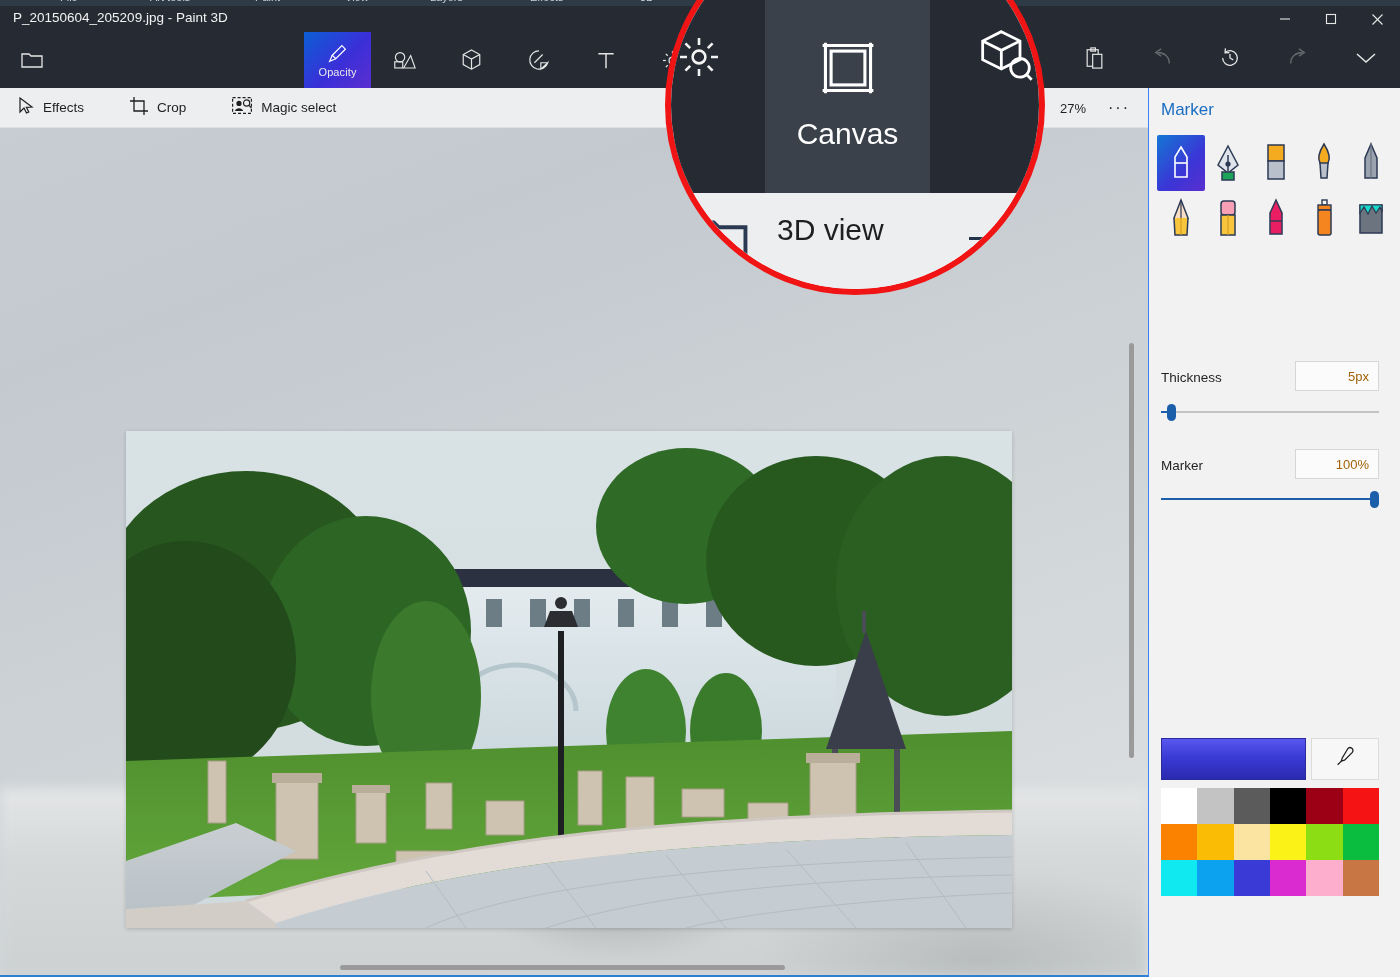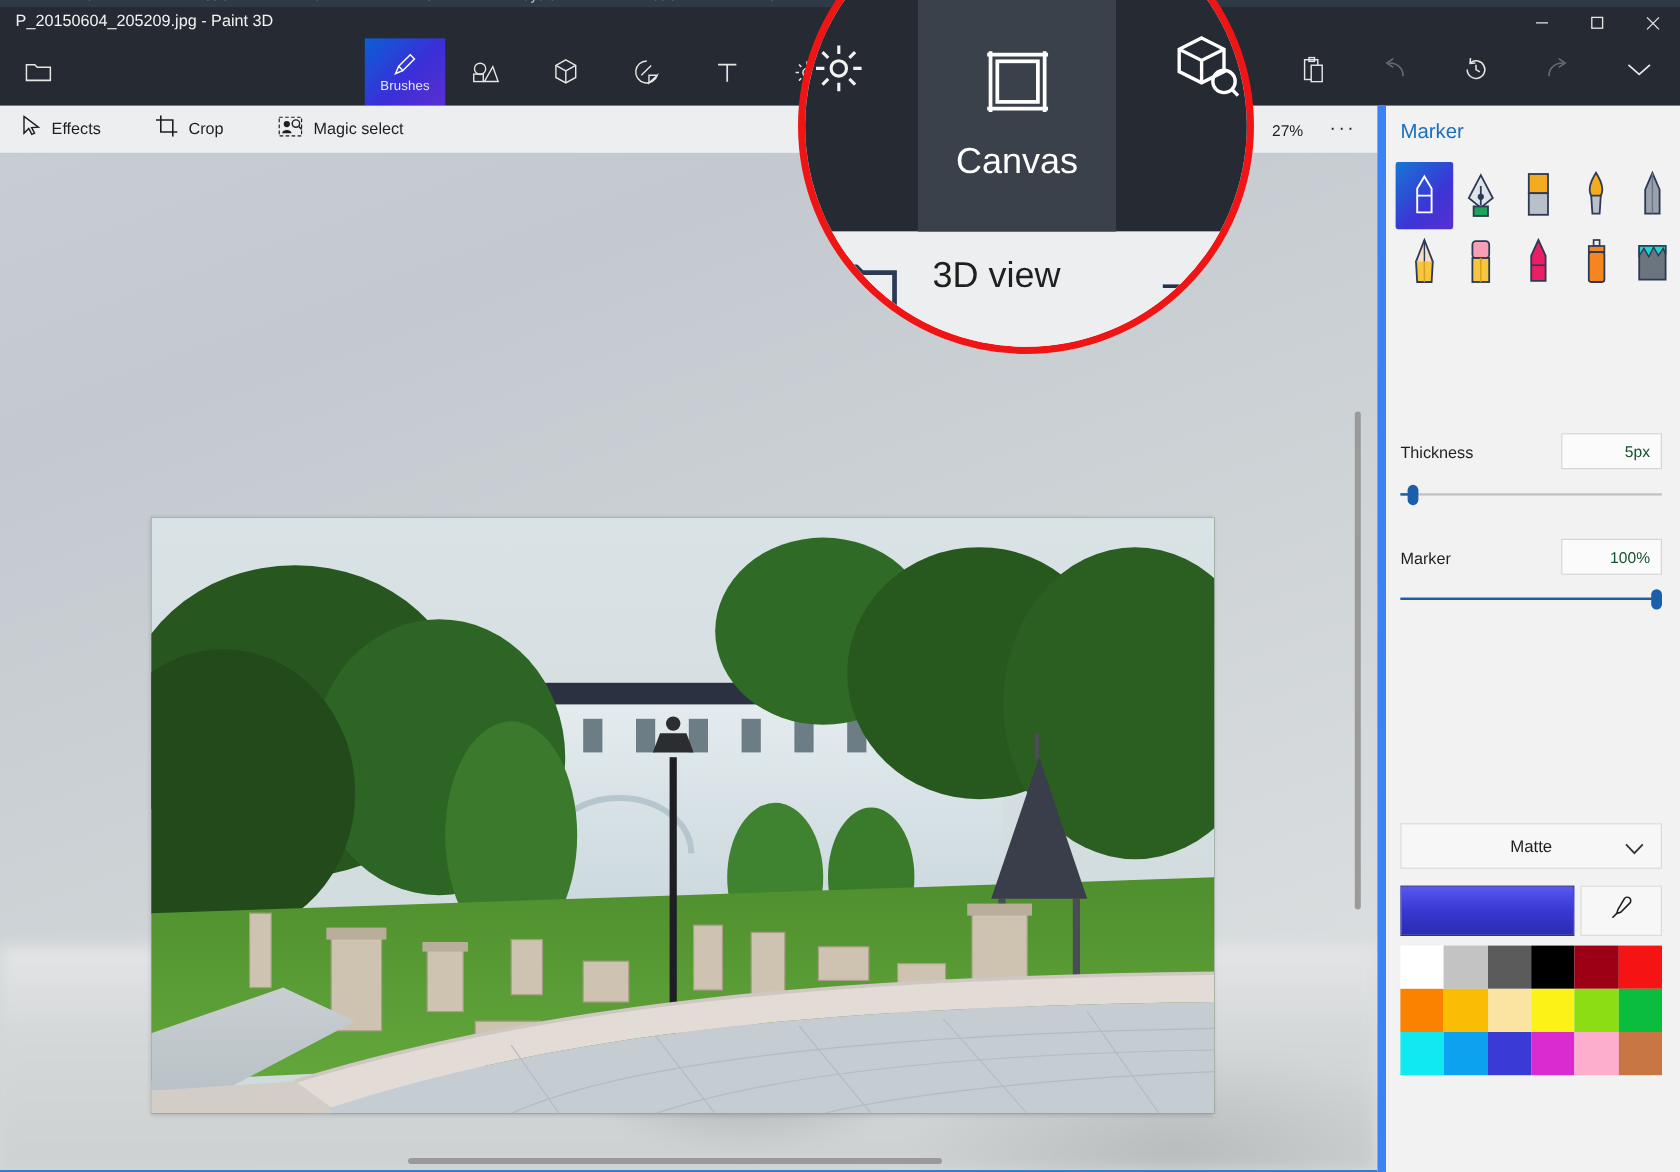--- a/index.html
+++ b/index.html
@@ -100,21 +100,21 @@
     position: absolute; left: 340px; bottom: 7px; width: 445px; height: 5px;
     background: #9a9a9a; border-radius: 3px;
   }
   .bottom-accent {
     position: absolute; left: 0; bottom: 0; width: 1148px; height: 2px; background: #2d7fd2;
   }
 
   
   .panel {
     position: absolute; top: 88px; right: 0; width: 252px; height: 889px;
-    background: #f2f2f2; border-left: 7px solid #3b82f6;
+    background: #f2f2f2; border-left: 1px solid #3b82f6;
   }
   .panel-title {
     position: absolute; left: 12px; top: 12px;
     font-size: 17px; color: #1b6ec2; font-weight: 400;
   }
   .brushgrid {
     position: absolute; left: 8px; top: 47px; width: 238px;
     display: grid; grid-template-columns: repeat(5, 1fr); gap: 0px;
   }
   .brush {
@@ -122,21 +122,21 @@
   }
   .brush.sel { background: linear-gradient(135deg,#1577d4 0%,#3b35d6 60%,#5a2fcf 100%); border-radius: 2px; }
 
   .row-lbl {
     position: absolute; font-size: 13.5px; color: #1f1f1f; text-align: right;
   }
   .numbox {
     position: absolute; width: 84px; height: 30px;
     background: #fbfbfb; border: 1px solid #d6d6d6;
     display: flex; align-items: center; justify-content: flex-end;
-    padding-right: 9px; font-size: 13px; color: #14532d;
+    padding-right: 9px; font-size: 13px; color: #a16207;
   }
   .slider { position: absolute; height: 14px; }
   .slider .track { position: absolute; left: 0; top: 6px; width: 100%; height: 2px; background: #c4c4c4; }
   .slider .fill { position: absolute; left: 0; top: 6px; height: 2px; background: #1b5faa; }
   .slider .knob {
     position: absolute; top: -1px; width: 9px; height: 17px; border-radius: 5px; background: #1b5faa;
   }
 
   .matte {
     position: absolute; left: 12px; top: 598px; width: 218px; height: 38px;
@@ -248,21 +248,21 @@
     </div>
 
     <div class="tools">
       <div class="tool active">
         <span class="ic">
           <svg width="21" height="21" viewBox="0 0 24 24">
             <path d="M17 3 L21 7 L10 18 L6 14 Z" fill="none" stroke="#fff" stroke-width="1.4"></path>
             <path d="M6 14 L3 21 L10 18" fill="none" stroke="#fff" stroke-width="1.4"></path>
           </svg>
         </span>
-        <span class="tl">Brushes</span>
+        <span class="tl">Opacity</span>
       </div>
       <div class="tool">
         <span class="ic">
           <svg width="23" height="20" viewBox="0 0 26 22">
             <circle cx="8" cy="8" r="5.3" fill="none" stroke="#e6e6e6" stroke-width="1.3"></circle>
             <path d="M12 20 L20 6 L25 20 Z" fill="none" stroke="#e6e6e6" stroke-width="1.3"></path>
             <rect x="2" y="13" width="9" height="7" fill="none" stroke="#e6e6e6" stroke-width="1.3"></rect>
           </svg>
         </span>
       </div>
@@ -603,28 +603,20 @@
     </div>
 
     <div class="row-lbl" style="left:12px; top:370px;">Marker</div>
     <div class="numbox" style="left:146px; top:361px;">100%</div>
     <div class="slider" style="left:12px; top:404px; width:218px;">
       <div class="track"></div>
       <div class="fill" style="width:100%"></div>
       <div class="knob" style="left:209px"></div>
     </div>
 
-    <div class="matte">
-      <span>Matte</span>
-      <span class="cv">
-        <svg width="16" height="11" viewBox="0 0 16 11">
-            <path d="M1 1.6 L8 9 L15 1.6" fill="none" stroke="#333" stroke-width="1.5"></path>
-          </svg>
-      </span>
-    </div>
 
     <div class="colorpreview"></div>
     <div class="eyedrop">
       <span>
         <svg width="22" height="22" viewBox="0 0 24 24">
           <path d="M15 3 a3.2 3.2 0 0 1 5 4 L11.5 15.5 L8 16.5 L9 13 Z" fill="none" stroke="#1f1f1f" stroke-width="1.4"></path>
           <line x1="8" y1="16.5" x2="4" y2="20.5" stroke="#1f1f1f" stroke-width="1.4"></line>
         </svg>
       </span>
     </div>

